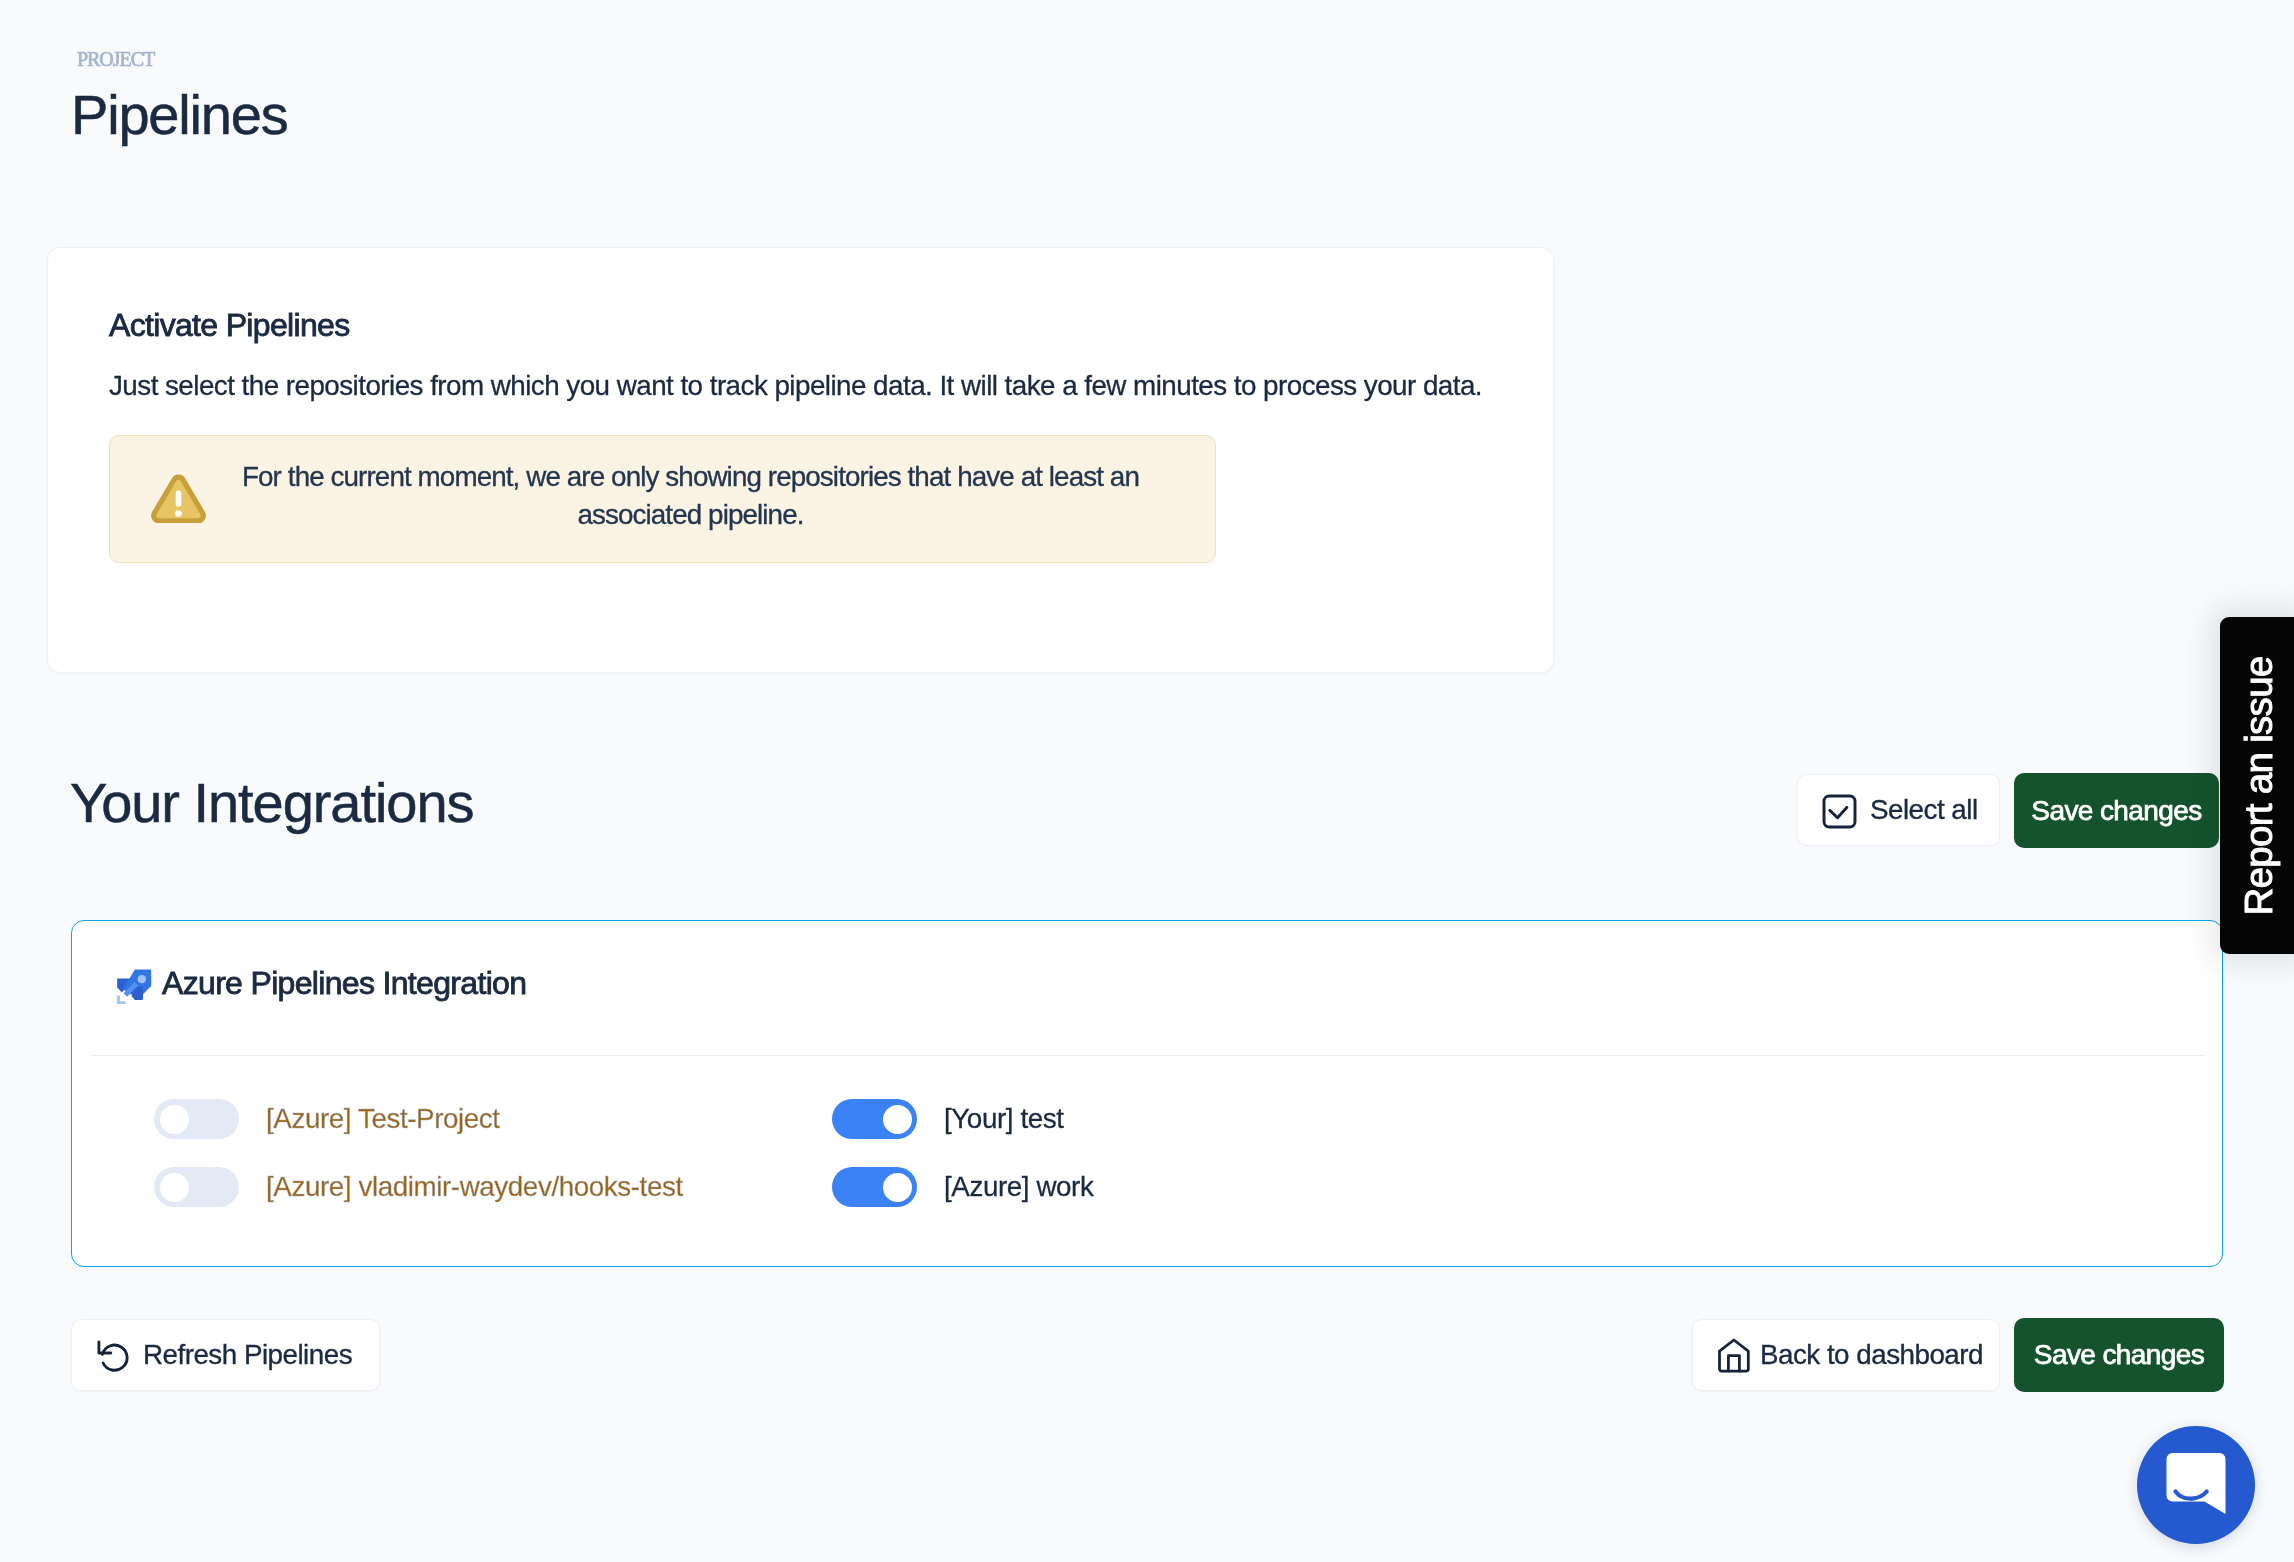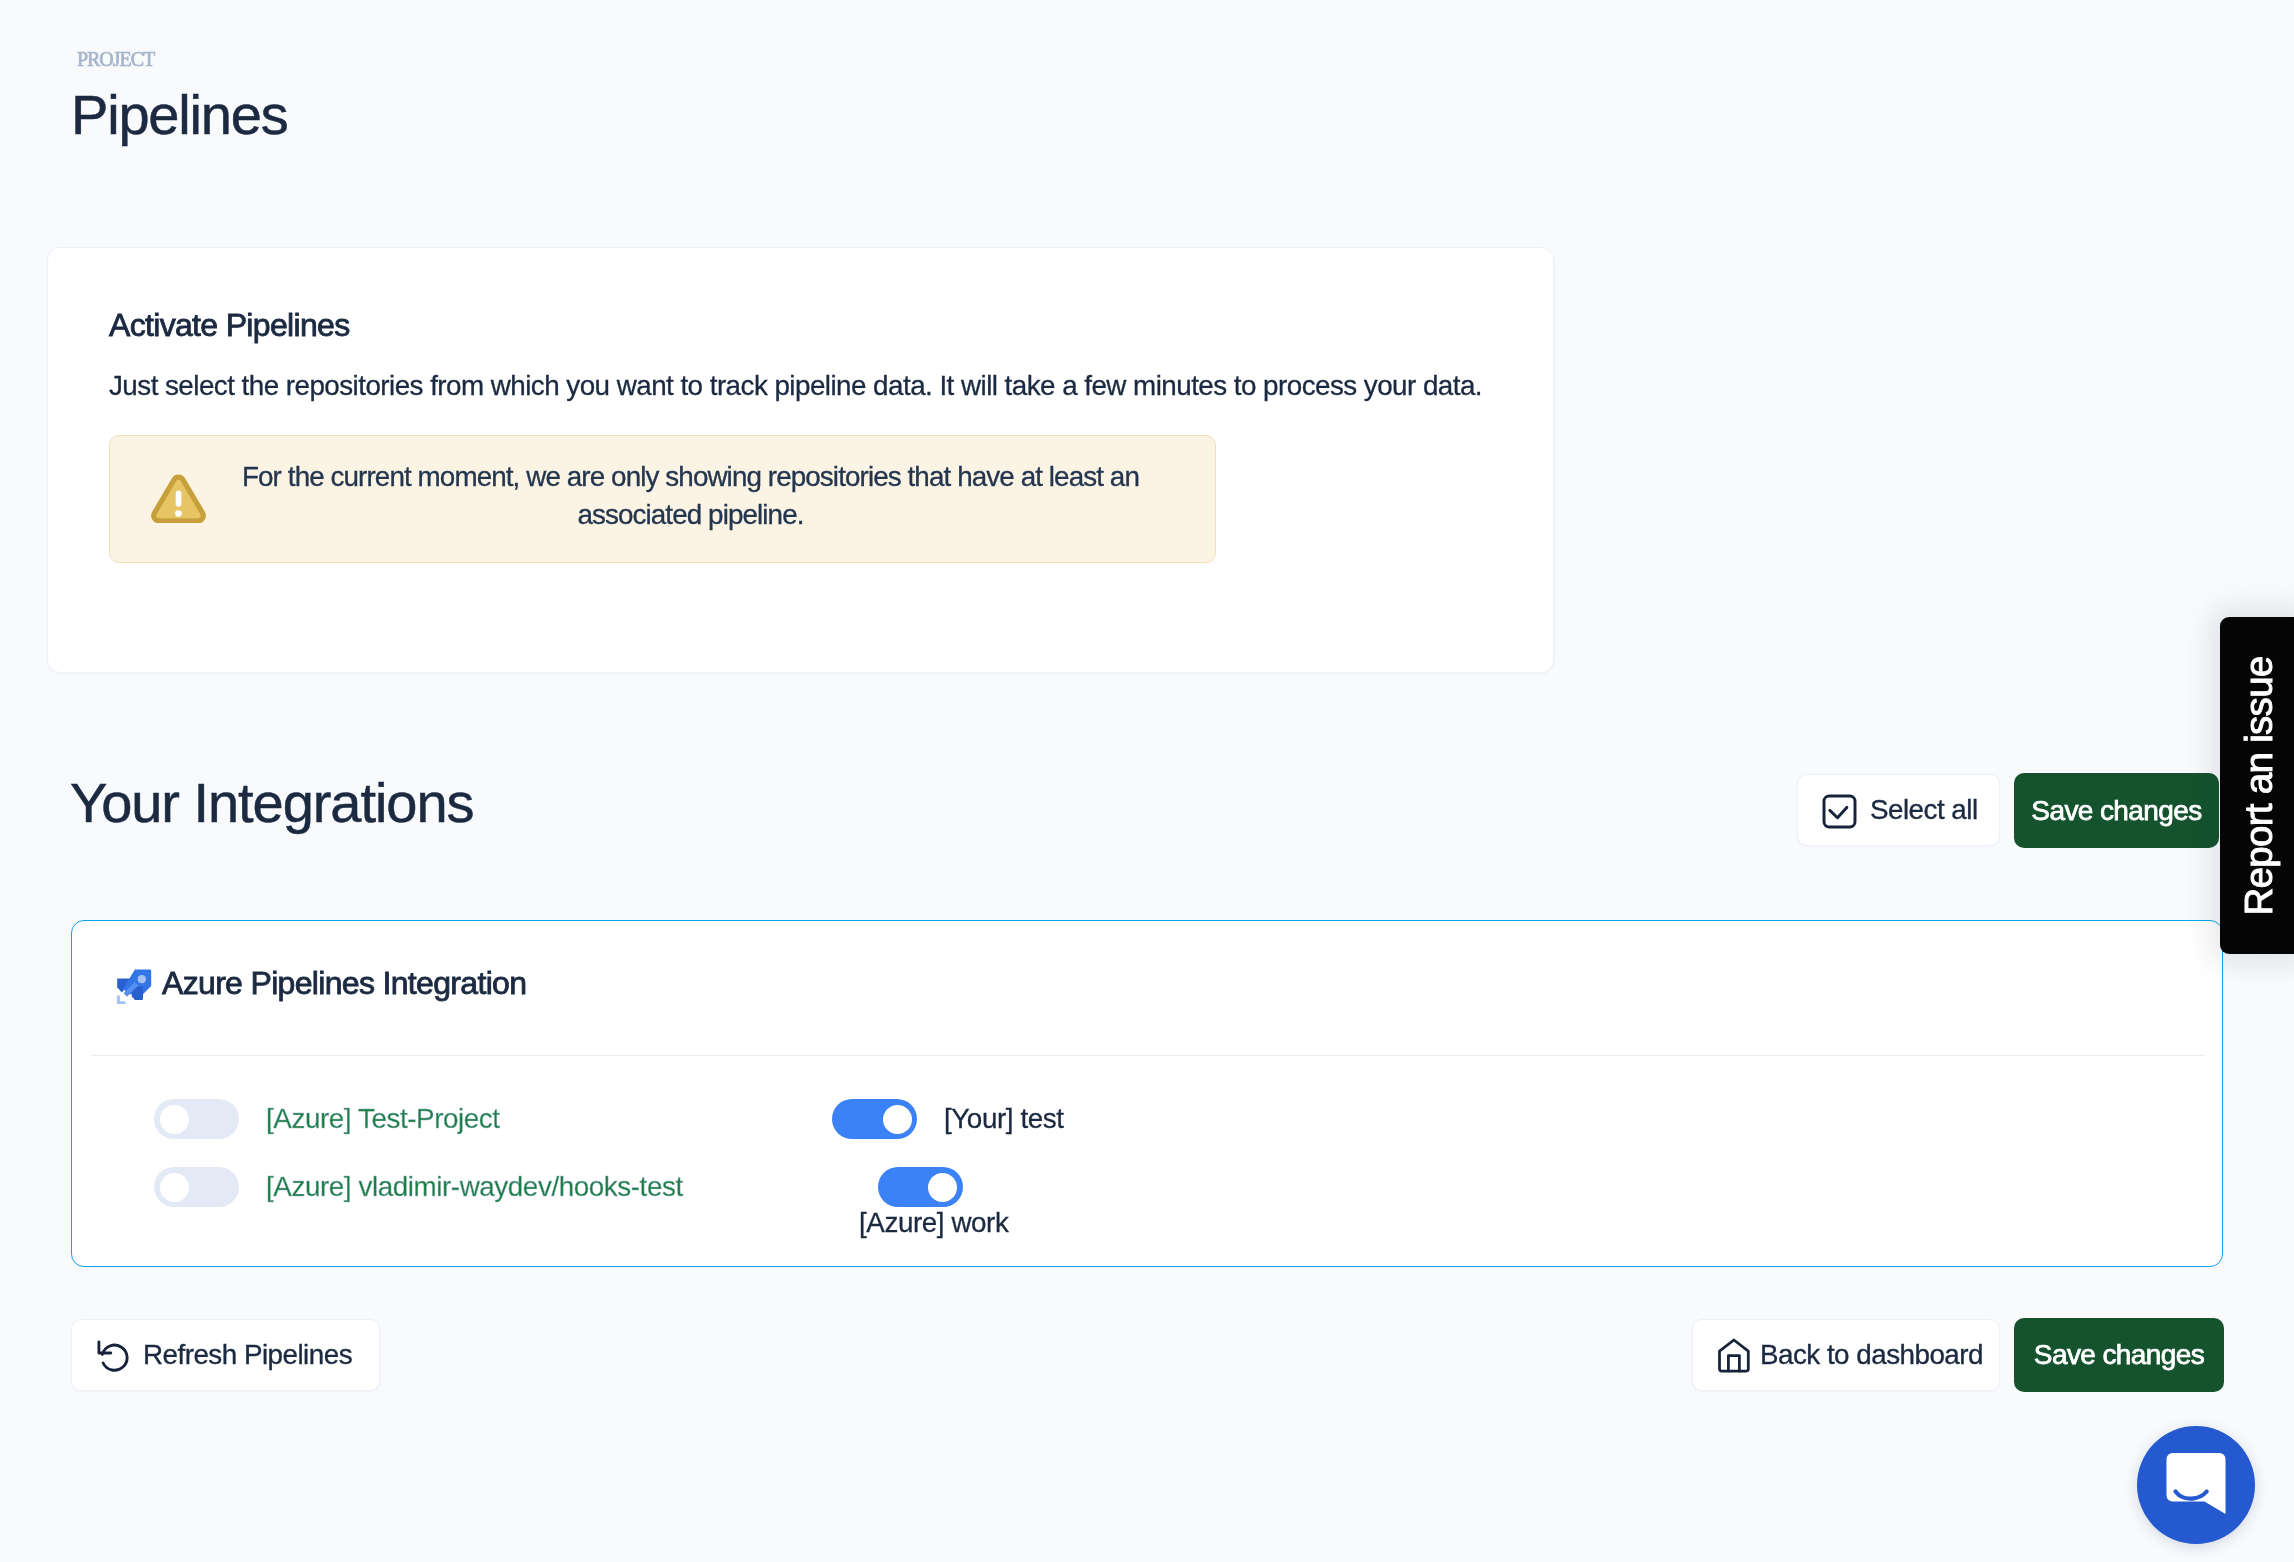--- a/index.html
+++ b/index.html
@@ -102,21 +102,21 @@
     width: 85px; height: 40px; border-radius: 20px; flex: none; position: relative;
     background: #e3eaf5; cursor: pointer;
   }
   .tgl.on { background: #3b82f6; }
   .tgl .knob {
     position: absolute; top: 5.5px; left: 5.5px;
     width: 29px; height: 29px; border-radius: 50%; background: #fff;
   }
   .tgl.on .knob { left: 50.5px; }
   .repo-label {
-    margin-left: 27px; font-size: 27.8px; letter-spacing: -0.42px; color: #15803d;
+    margin-left: 27px; font-size: 27.8px; letter-spacing: -0.42px; color: #a16207;
     -webkit-text-stroke: 0.45px #9dafcb;
   }
   .repo.on .repo-label { color: #1b2a41; -webkit-text-stroke: 0.28px #1b2a41; }
 
   
   #refresh { left: 71px; top: 1319px; width: 309px; height: 72px; padding-left: 21px; }
   #refresh .ic { width: 36px; height: 36px; flex: none; margin-right: 14px; margin-top: -2px; }
   #back-dash { left: 1692px; top: 1319px; width: 308px; height: 72px; padding-left: 21px; }
   #back-dash .ic { width: 40px; height: 40px; flex: none; margin-right: 6px; margin-top: -1px; }
   #save-bottom { left: 2014px; top: 1318px; width: 210px; height: 74px; justify-content: center; }
@@ -211,21 +211,21 @@
           <span class="knob"></span>
         </span>
         <span class="repo-label">[Your] test</span>
       </div>
       <div class="repo" style="left: 63px; top: 68px;">
         <span class="tgl">
           <span class="knob"></span>
         </span>
         <span class="repo-label">[Azure] vladimir-waydev/hooks-test</span>
       </div>
-      <div class="repo on" style="left: 741px; top: 68px; flex-direction: column;">
+      <div class="repo on" style="left: 741px; top: 68px;">
         <span class="tgl on">
           <span class="knob"></span>
         </span>
         <span class="repo-label">[Azure] work</span>
       </div>
     </div>
 </div>
 
 <div class="btn btn-white" id="refresh">
   <span class="ic">

